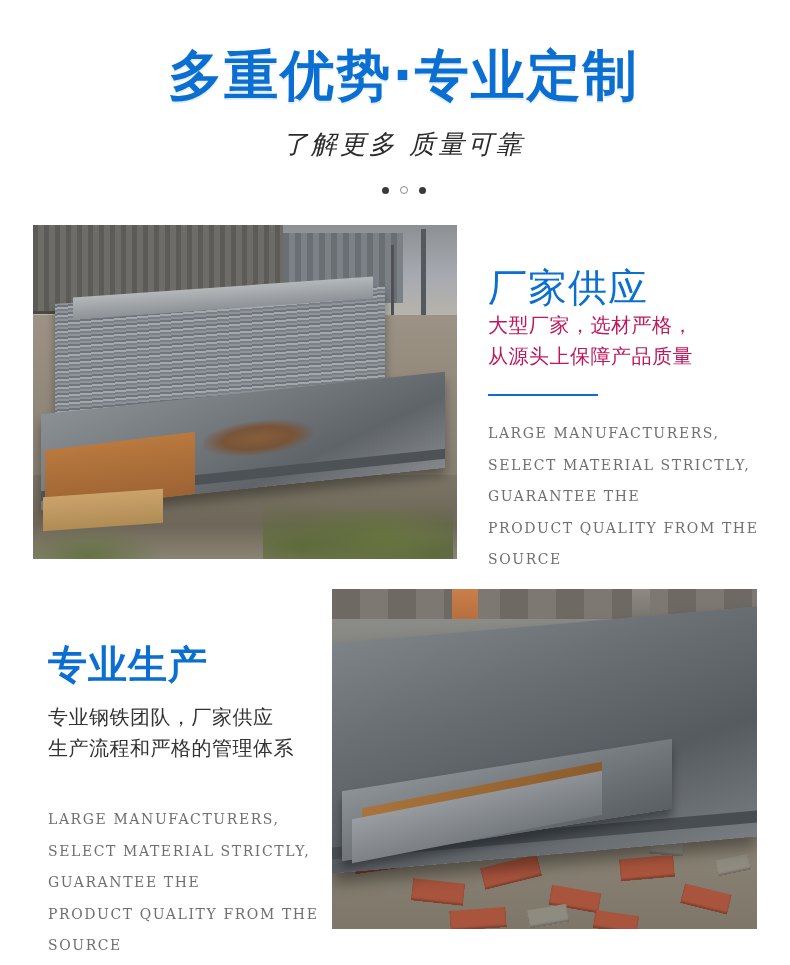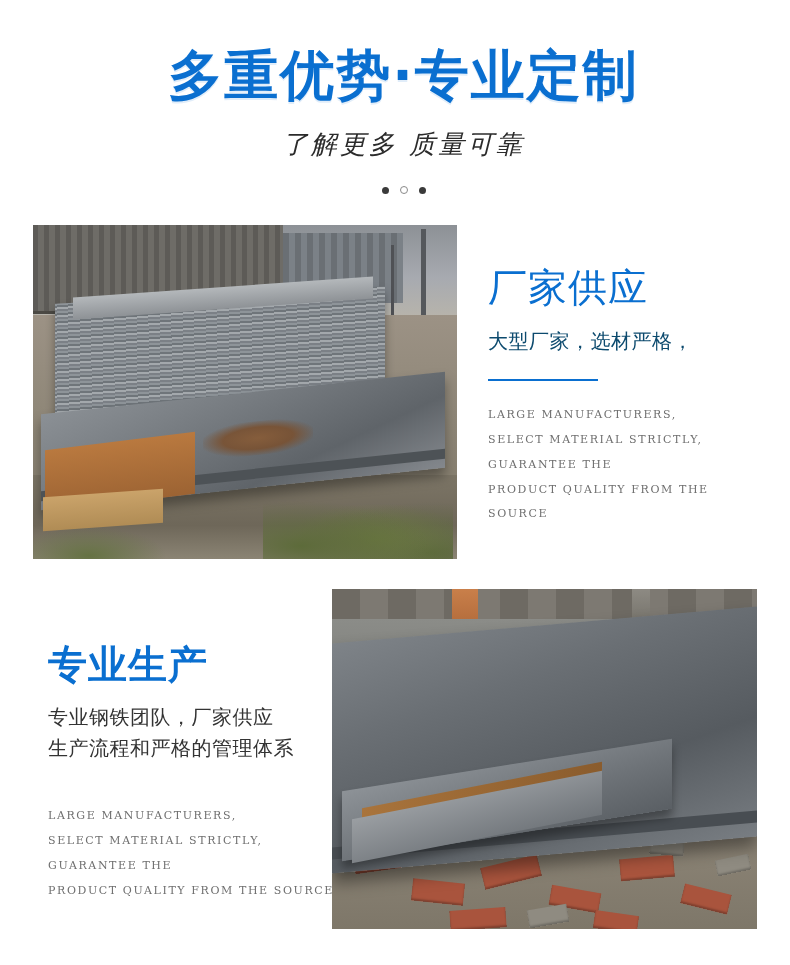--- a/index.html
+++ b/index.html
@@ -82,37 +82,37 @@
   }
   .s1-head {
     font-family: "DejaVu Sans", "Liberation Sans", sans-serif;
     font-size: 39px;
     font-weight: normal;
     color: #0a6fd0;
     letter-spacing: 1px;
     line-height: 1;
   }
   .s1-body {
-    margin-top: 19px;
+    margin-top: 3px;
     font-family: "DejaVu Sans", "Liberation Sans", sans-serif;
     font-size: 20px;
-    color: #0c4a6e;
+    color: #be185d;
     line-height: 1.55;
     letter-spacing: 0.5px;
   }
   .rule {
     margin-top: 22px;
     width: 110px;
     height: 2px;
     background: #0a6fd0;
   }
   .en-block {
     margin-top: 22px;
     font-family: "DejaVu Serif", "Liberation Serif", serif;
-    font-size: 11px;
+    font-size: 14px;
     color: #6f6f6f;
     letter-spacing: 1.6px;
     line-height: 2.25;
     text-transform: uppercase;
     font-variant: small-caps;
   }
 
   
   .section2 {
     position: relative;
@@ -346,20 +346,21 @@
     <div class="ph p1-wood"></div>
     <div class="ph p1-wood2"></div>
     <div class="ph p1-grass"></div>
     <div class="ph p1-grass2"></div>
   </div>
 
   <div class="s1-text">
     <div class="s1-head">厂家供应</div>
     <div class="s1-body">
       <div>大型厂家，选材严格，</div>
+      <div>从源头上保障产品质量</div>
     </div>
     <div class="rule"></div>
     <div class="en-block">
       <div>LARGE MANUFACTURERS,</div>
       <div>SELECT MATERIAL STRICTLY, GUARANTEE THE</div>
       <div>PRODUCT QUALITY FROM THE SOURCE</div>
     </div>
   </div>
 
 </div>

